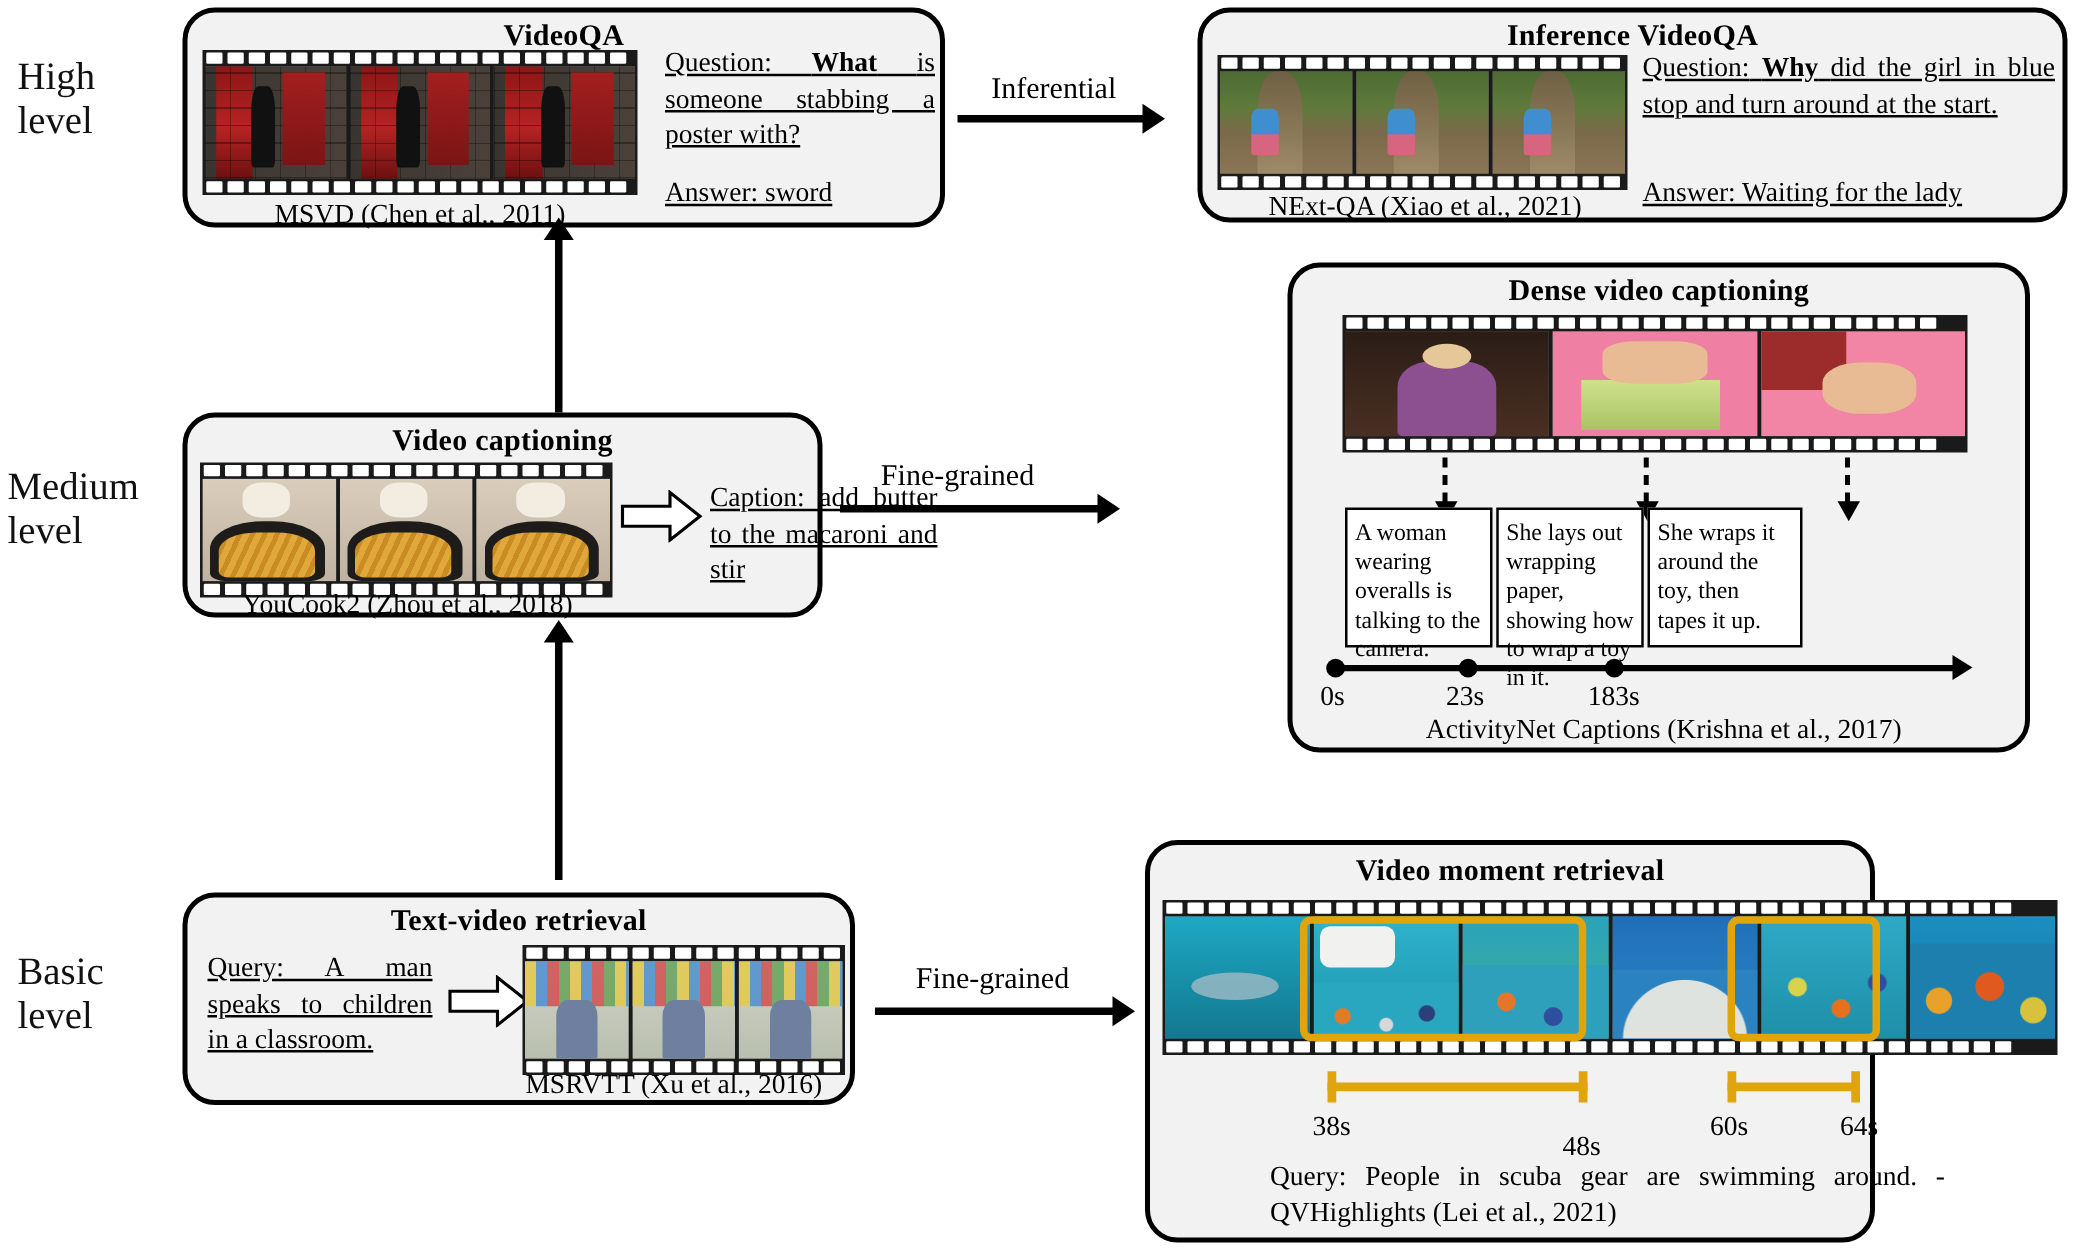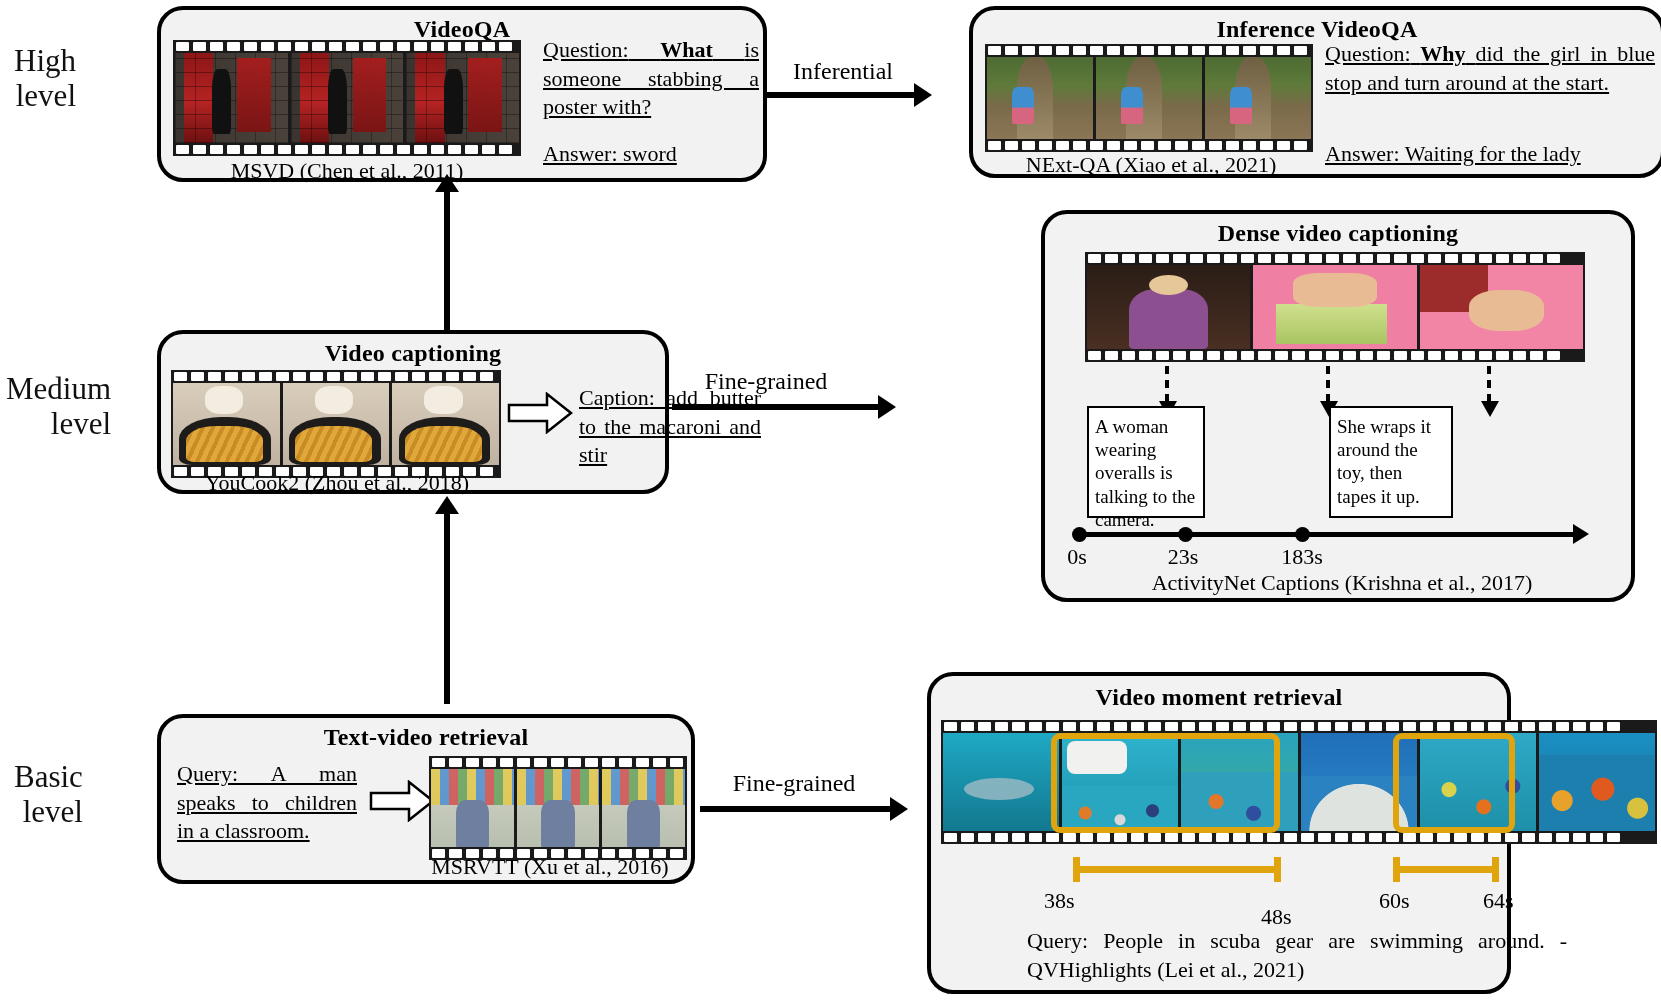--- a/index.html
+++ b/index.html
@@ -2,25 +2,25 @@
 <html><head>
 <meta charset="utf-8">
 <style>
   html,body{margin:0;padding:0;background:#ffffff;}
   body{width:1661px;height:1002px;position:relative;overflow:hidden;
        font-family:"Liberation Serif","DejaVu Serif",serif;color:#000;}
 
   .abs{position:absolute;}
 
   
-  .level-label{font-size:31px;line-height:1.12;text-align:right;color:#111;}
+  .level-label{font-size:31px;line-height:1.12;text-align:left;color:#111;}
 
   
   .panel{position:absolute;background:#f2f2f2;border:4px solid #000;border-radius:26px;
-         box-sizing:border-box;margin-left:11px;}
+         box-sizing:border-box;}
   .panel-title{position:absolute;left:0;right:0;text-align:center;font-weight:bold;
                font-size:24px;letter-spacing:.2px;}
 
   
   .film{position:absolute;background:#1a1a1a;box-sizing:border-box;
         display:flex;flex-direction:column;justify-content:space-between;
         padding:0;overflow:hidden;}
   .perfs{height:13px;width:100%;display:flex;align-items:center;gap:4px;padding:0 3px;box-sizing:border-box;}
   .perfs i{display:block;flex:0 0 13px;height:9px;background:#fff;border-radius:1px;}
   .frames{flex:1;display:flex;gap:3px;padding:0 2px;box-sizing:border-box;}
@@ -458,20 +458,21 @@
         <i></i>
         <i></i>
     </div>
   </div>
 
   <div class="dash-arrow" style="left:120px;top:152px;height:36px;"></div>
   <div class="dash-arrow" style="left:281px;top:152px;height:36px;"></div>
   <div class="dash-arrow" style="left:442px;top:152px;height:36px;"></div>
 
   <div class="seg-box" style="left:42px;top:192px;width:118px;height:112px;">A woman wearing overalls is talking to the camera.</div>
+  <div class="seg-box" style="left:163px;top:192px;width:118px;height:112px;">She lays out wrapping paper, showing how to wrap a toy in it.</div>
   <div class="seg-box" style="left:284px;top:192px;width:124px;height:112px;">She wraps it around the toy, then tapes it up.</div>
 
   <div class="timeline" style="left:30px;top:318px;width:500px;"></div>
   <div class="tl-dot" style="left:27px;top:313px;"></div>
   <div class="tl-dot" style="left:133px;top:313px;"></div>
   <div class="tl-dot" style="left:250px;top:313px;"></div>
   <div class="tl-lbl" style="left:2px;top:330px;width:60px;">0s</div>
   <div class="tl-lbl" style="left:108px;top:330px;width:60px;">23s</div>
   <div class="tl-lbl" style="left:222px;top:330px;width:70px;">183s</div>
 
@@ -659,19 +660,19 @@
         <i></i>
     </div>
   </div>
 
   <div class="hl" style="left:120px;top:57px;width:229px;height:100px;"></div>
   <div class="hl" style="left:462px;top:57px;width:122px;height:100px;"></div>
 
   <div class="span-bar" style="left:142px;top:190px;width:208px;"></div>
   <div class="span-bar" style="left:462px;top:190px;width:106px;"></div>
 
-  <div class="span-lbl" style="left:113px;top:212px;">38s</div>
+  <div class="span-lbl" style="left:130px;top:212px;">38s</div>
   <div class="span-lbl" style="left:330px;top:228px;">48s</div>
   <div class="span-lbl" style="left:448px;top:212px;">60s</div>
   <div class="span-lbl" style="left:552px;top:212px;">64s</div>
 
   <div class="mr-query" style="left:96px;top:250px;width:540px;">Query: People in scuba gear are swimming around. - QVHighlights (Lei et al., 2021)</div>
 </div>
 
 </body></html>

